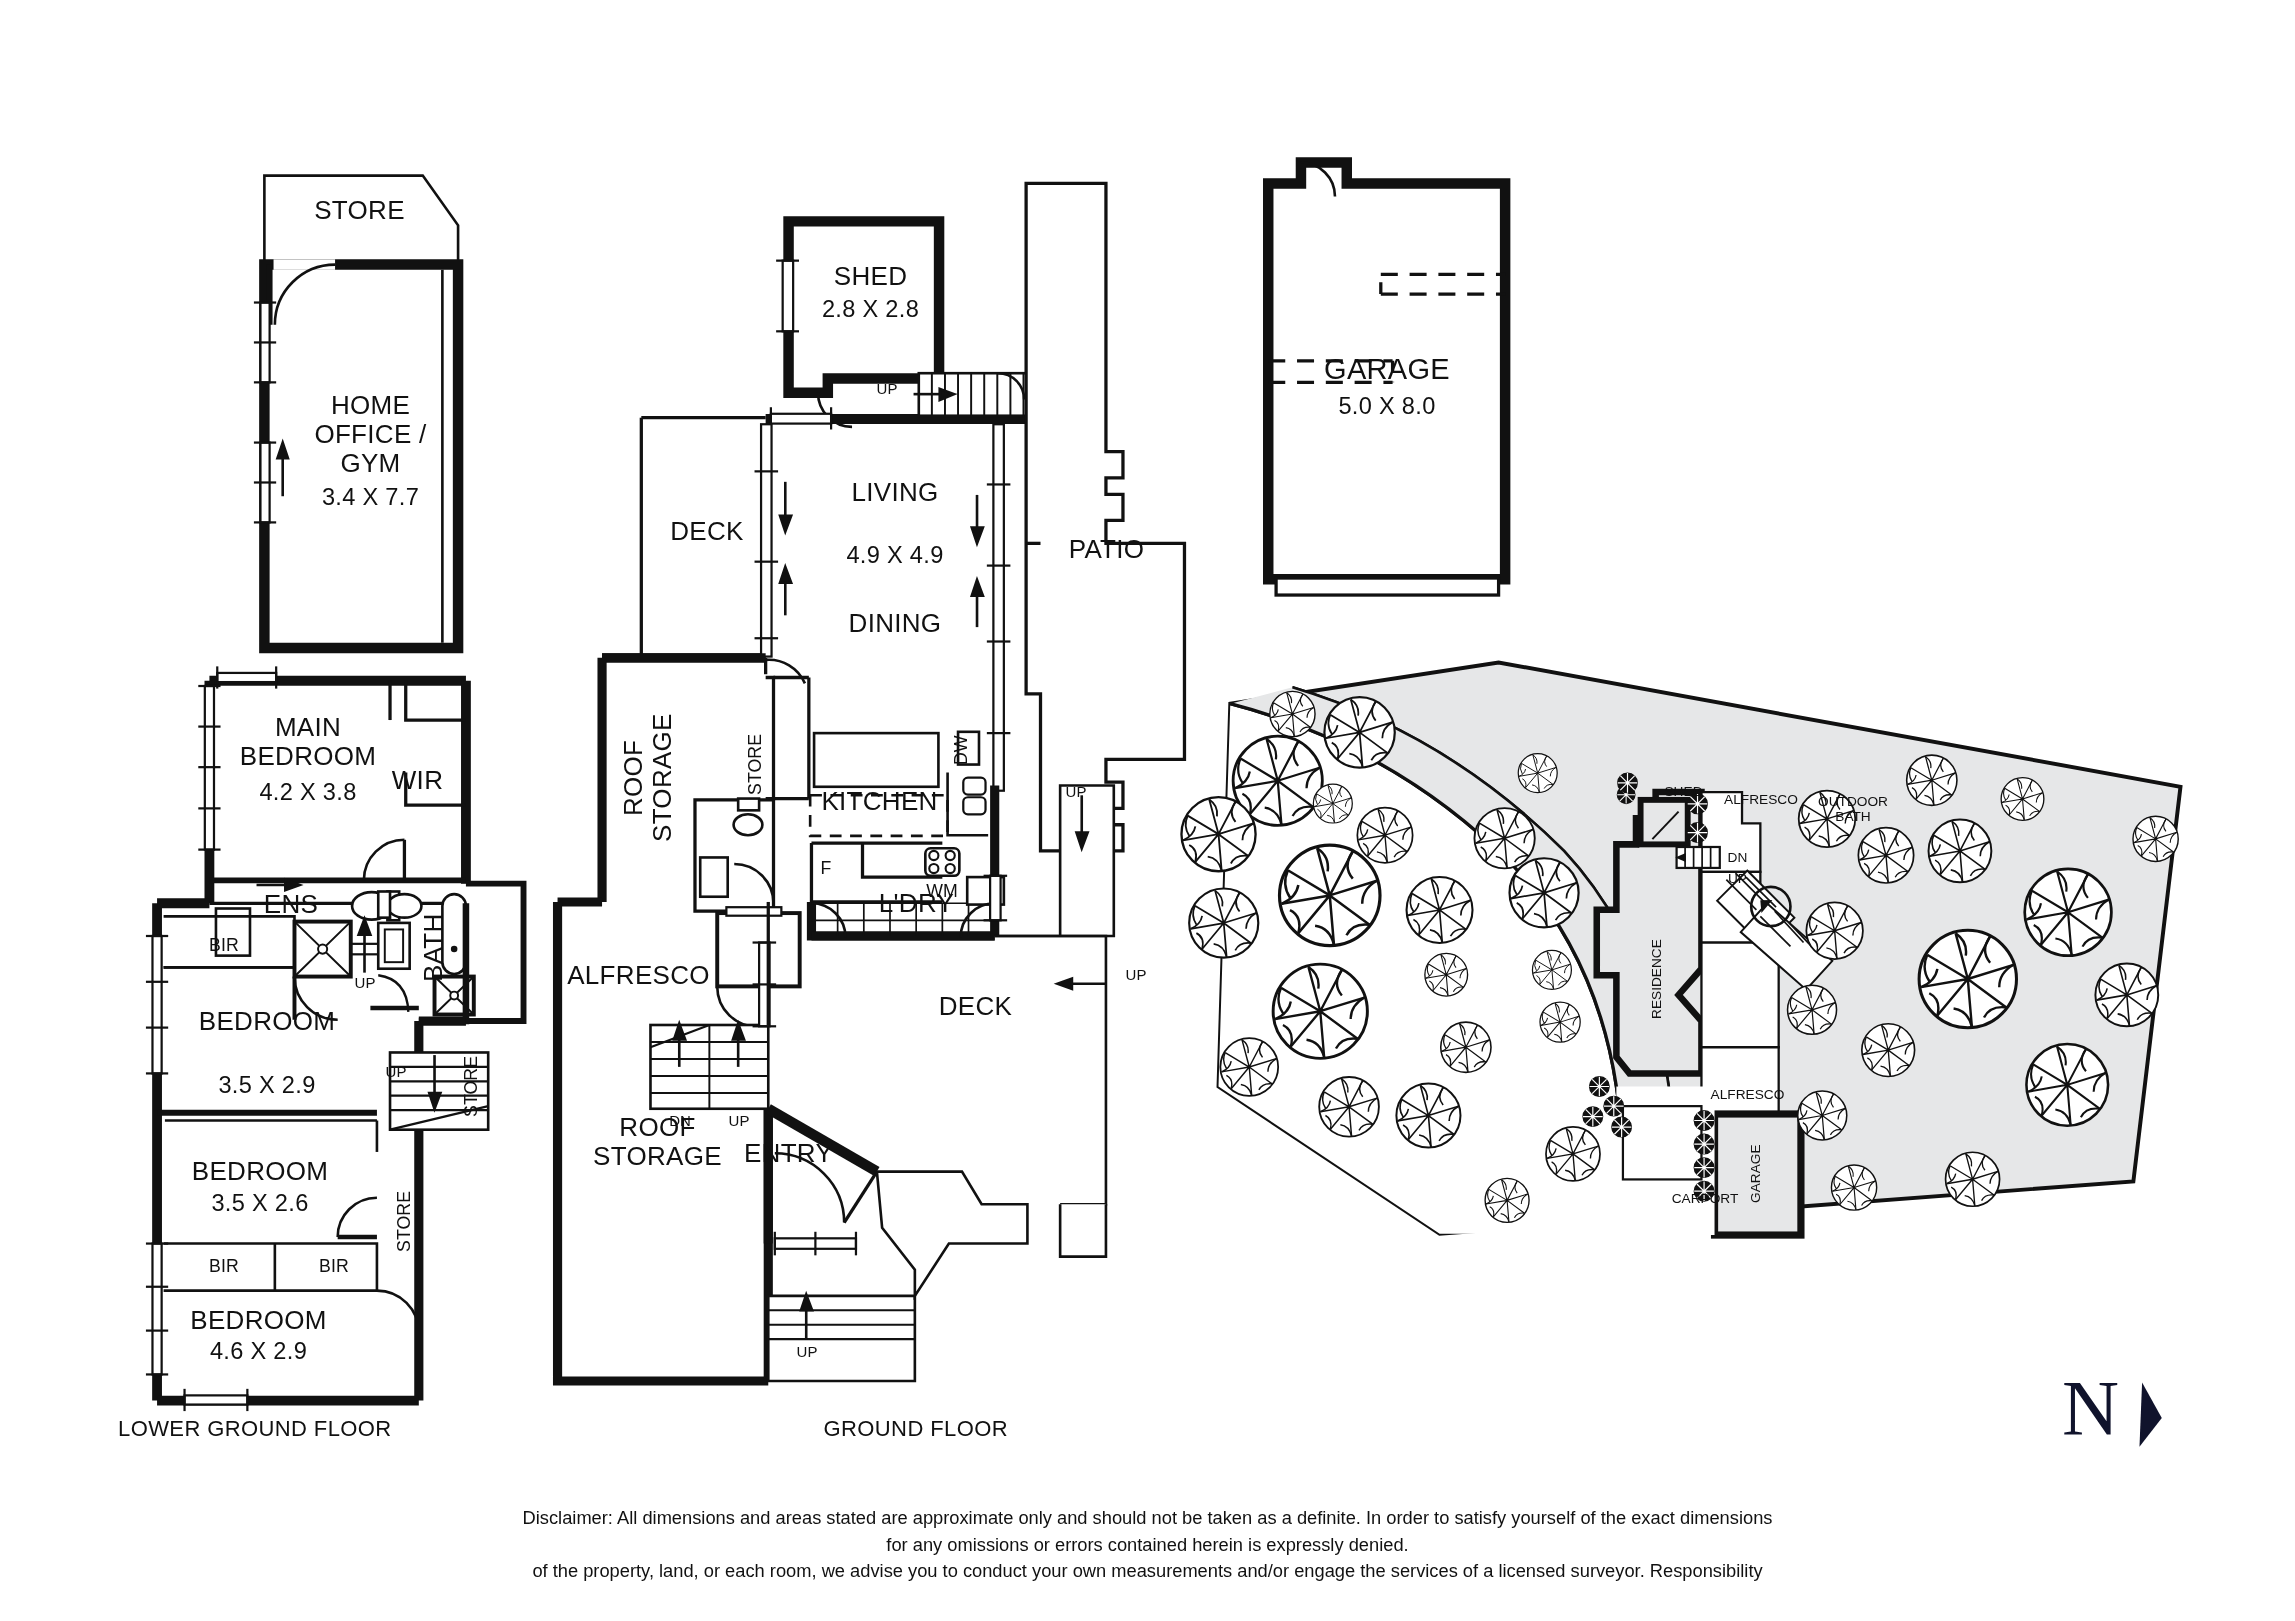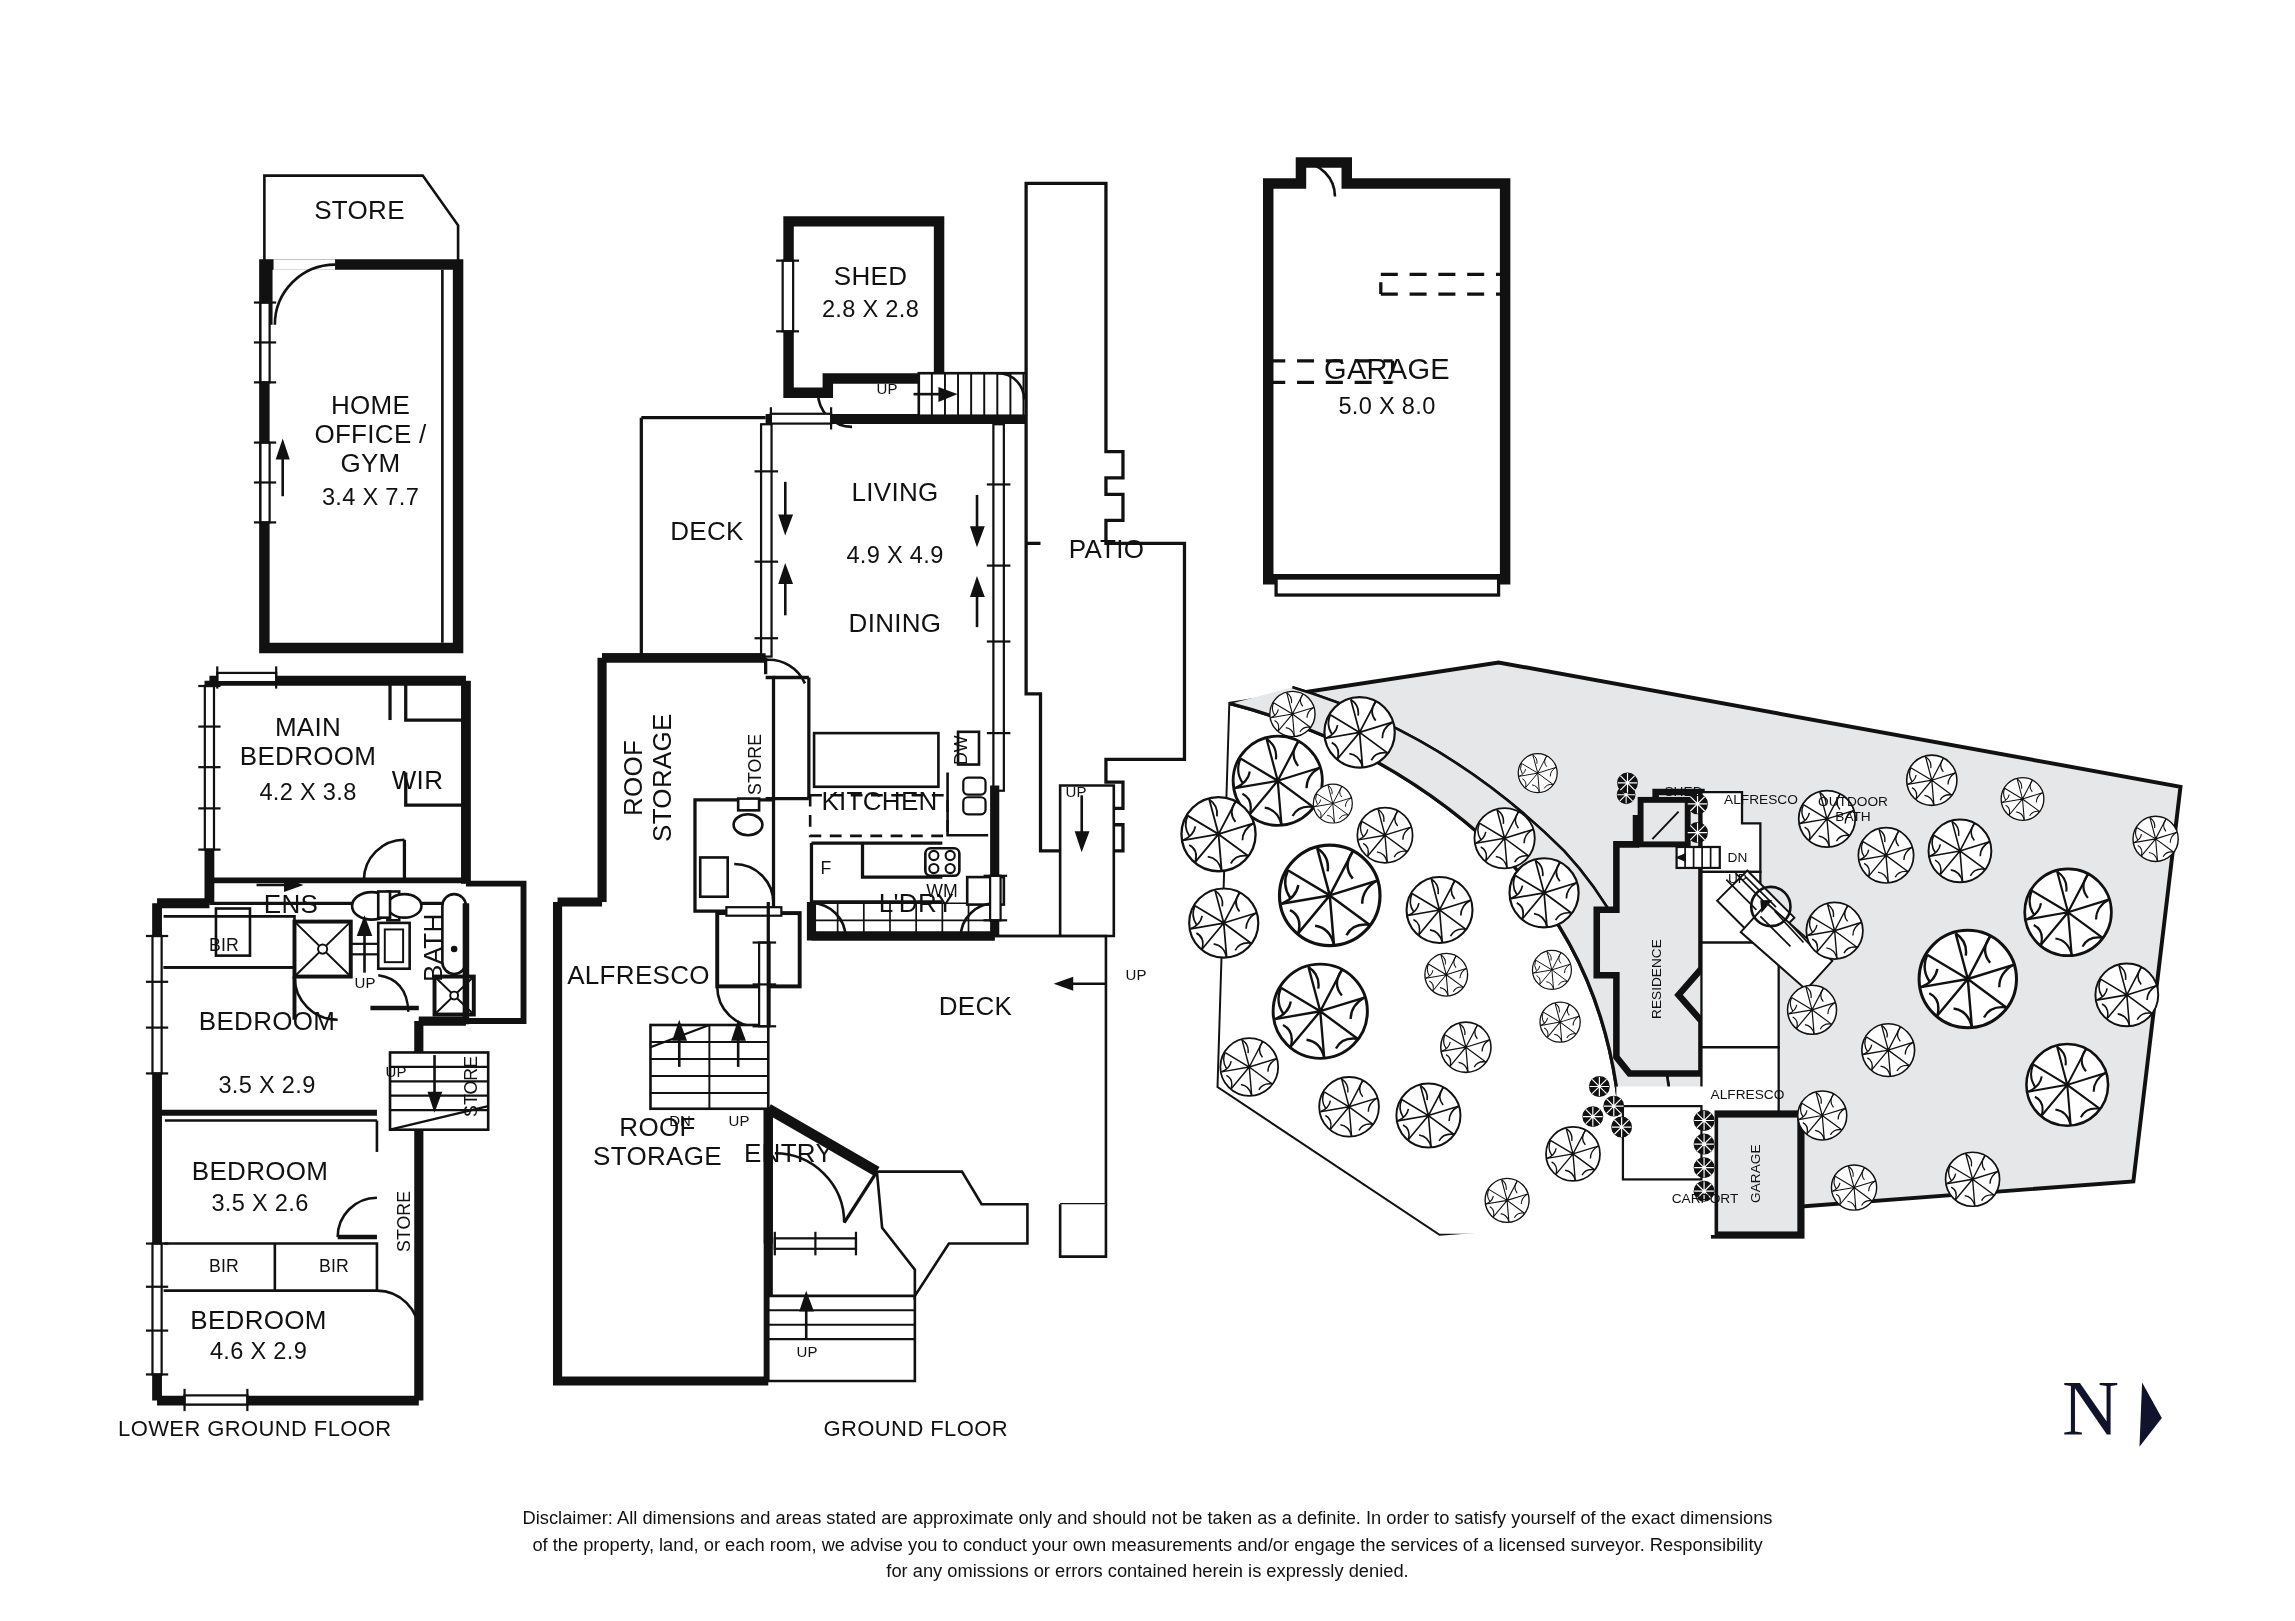--- a/index.html
+++ b/index.html
@@ -669,18 +669,18 @@
 
 <div id="northmark">
   <span class="nletter">N</span>
   <svg width="151" height="92" style="position:absolute;left:0;top:0;" viewBox="0 0 230 140">
     <polygon points="122,22 152,76 118,120" fill="#10132c"></polygon>
   </svg>
 </div>
 
 <div id="disclaimer">
   <div>Disclaimer: All dimensions and areas stated are approximate only and should not be taken as a definite. In order to satisfy yourself of the exact dimensions</div>
+  <div>for any omissions or errors contained herein is expressly denied.</div>
   <div>of the property, land, or each room, we advise you to conduct your own measurements and/or engage the services of a licensed surveyor. Responsibility</div>
-  <div>for any omissions or errors contained herein is expressly denied.</div>
 </div>
 
 </div>
 
 
 </body></html>

